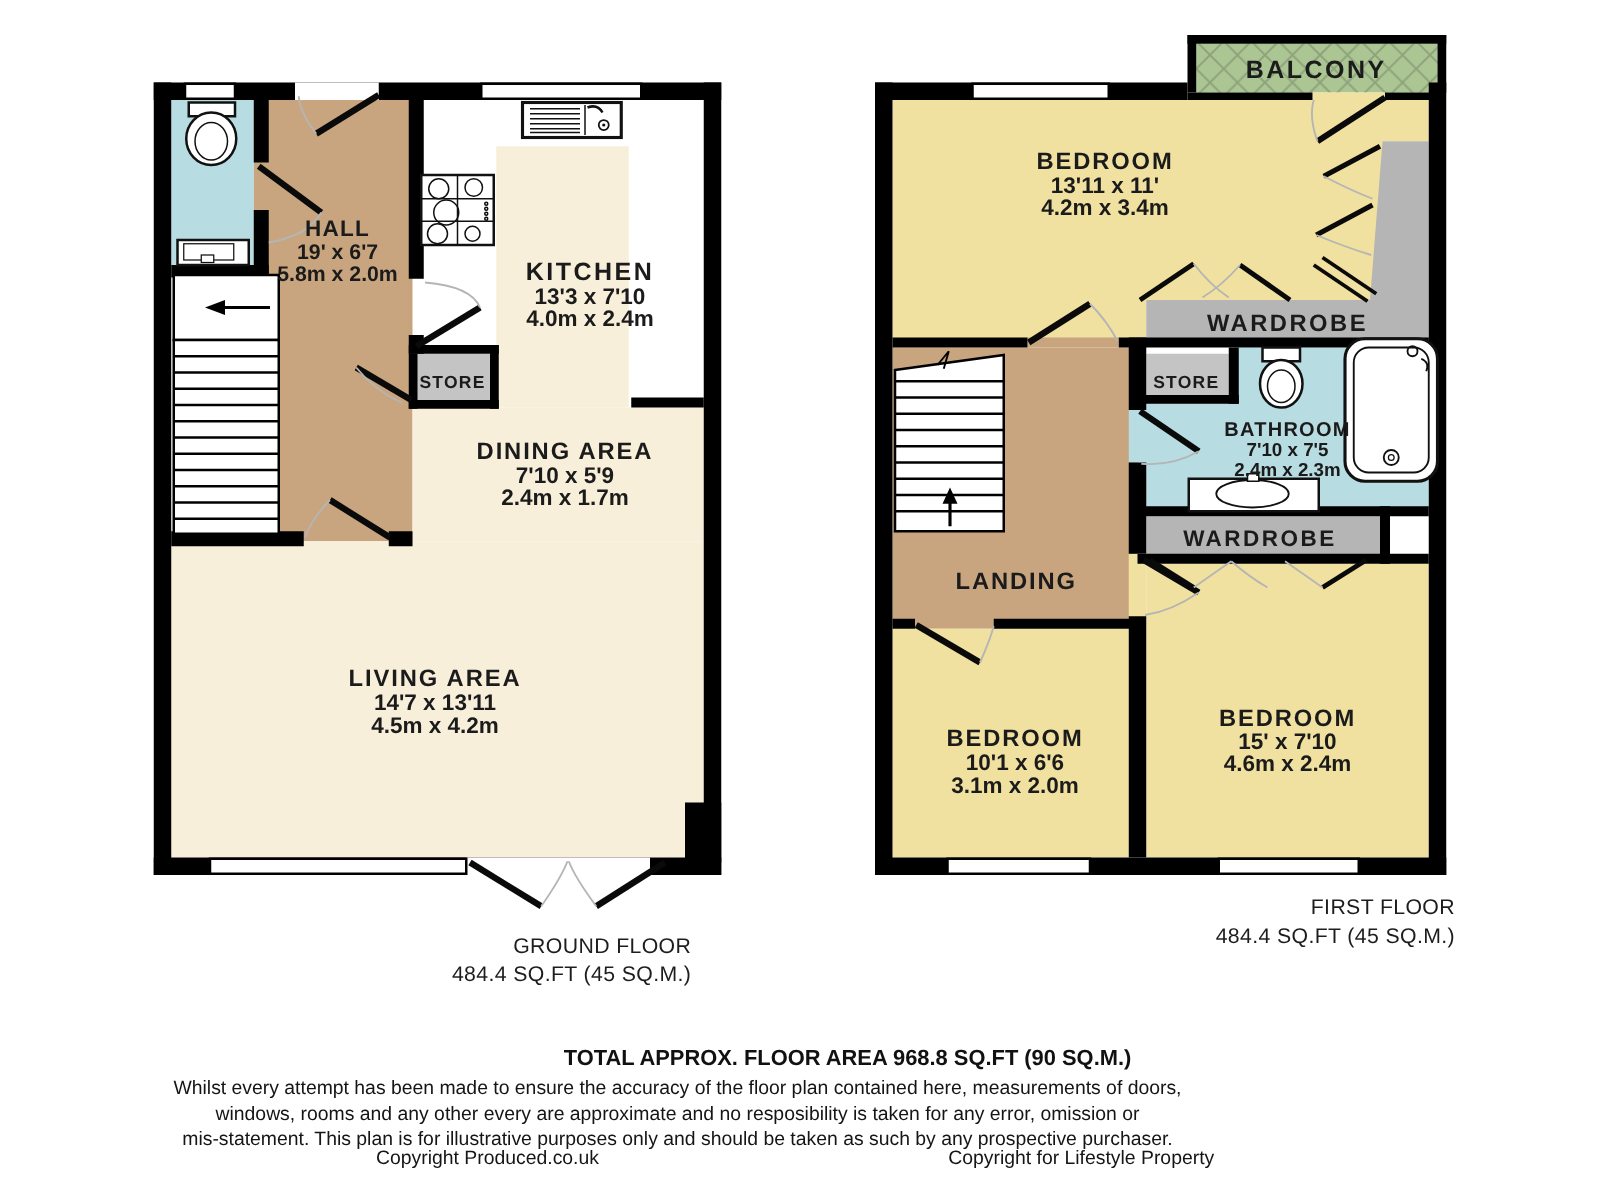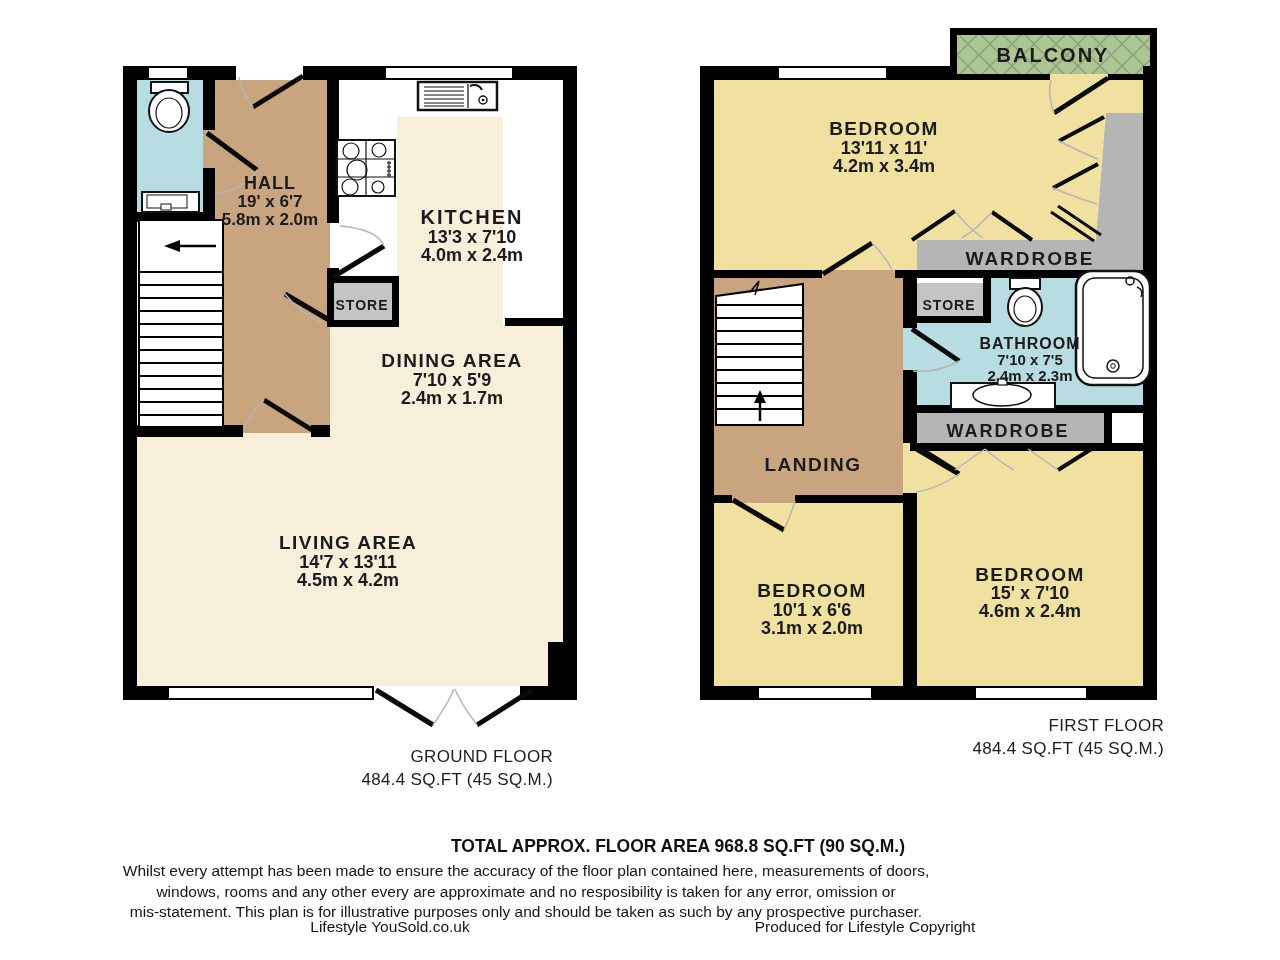--- a/index.html
+++ b/index.html
@@ -5,21 +5,21 @@
   html,body { margin:0; padding:0; background:#ffffff; }
   #stage {
     position:relative; width:1280px; height:960px; background:#ffffff;
     font-family:"Liberation Sans", sans-serif; overflow:hidden;
   }
   #plan-svg { position:absolute; left:0; top:0; }
   .room-label { font-family:"Liberation Sans", sans-serif; font-weight:bold; fill:#1b1b1b; text-anchor:middle; }
   .caption { position:absolute; text-align:right; color:#1d1d1d; font-size:17px; line-height:23px; letter-spacing:0.3px; }
   .total-line { position:absolute; top:836px; left:0; width:1280px; padding-left:76px; box-sizing:border-box;
     text-align:center; font-weight:bold; font-size:17.5px; color:#111; }
-  .disclaimer { position:absolute; top:861px; left:0; width:1052px; padding-left:0; text-align:center;
+  .disclaimer { position:absolute; top:861px; left:0; width:1052px; padding-left:16px; text-align:center;
     font-size:15.5px; line-height:20.5px; color:#151515; }
   .disclaimer div { white-space:nowrap; }
   .footer-credit { position:absolute; top:918px; width:320px; text-align:center; font-size:15.5px; color:#151515; }
 </style>
 </head>
 <body>
 
 <div id="stage">
 
 <svg id="plan-svg" width="1280" height="960" viewBox="0 0 1280 960">
@@ -333,16 +333,16 @@
   </div>
 
   <div class="total-line">TOTAL APPROX. FLOOR AREA 968.8 SQ.FT (90 SQ.M.)</div>
 
   <div class="disclaimer">
     <div>Whilst every attempt has been made to ensure the accuracy of the floor plan contained here, measurements of doors,</div>
     <div>windows, rooms and any other every are approximate and no resposibility is taken for any error, omission or</div>
     <div>mis-statement. This plan is for illustrative purposes only and should be taken as such by any prospective purchaser.</div>
   </div>
 
-  <div class="footer-credit" style="left:230px;">Lifestyle YouSold.co.uk</div>
-  <div class="footer-credit" style="left:705px;">Produced for Lifestyle Copyright</div>
+  <div class="footer-credit" style="left:230px;">Copyright Produced.co.uk</div>
+  <div class="footer-credit" style="left:705px;">Copyright for Lifestyle Property</div>
 
 </div>
 
 </body></html>

